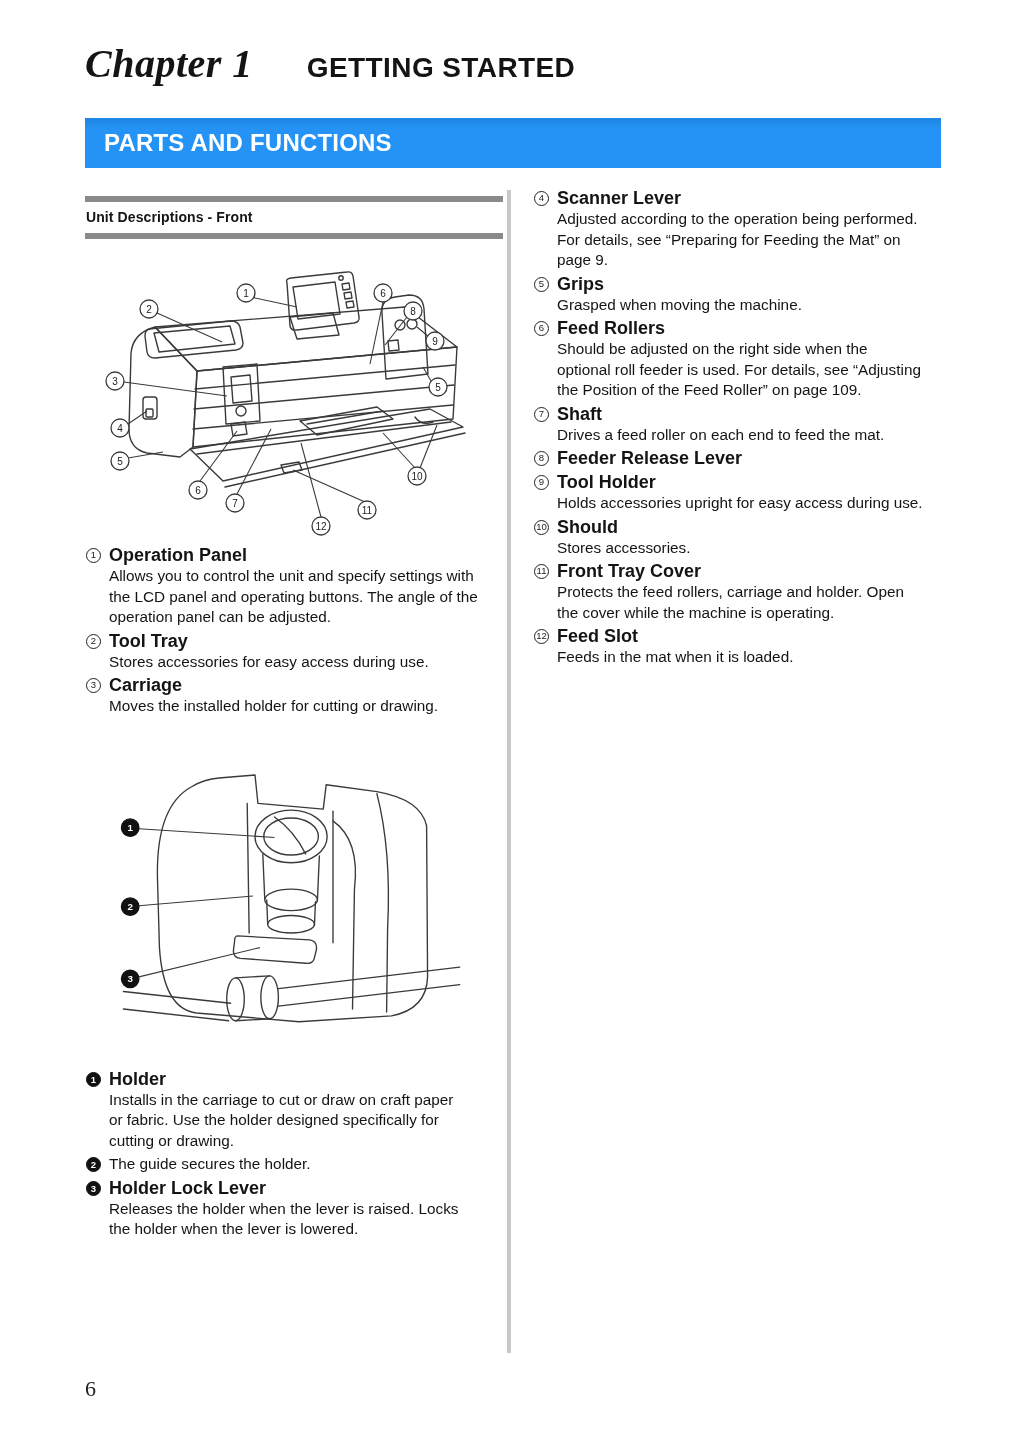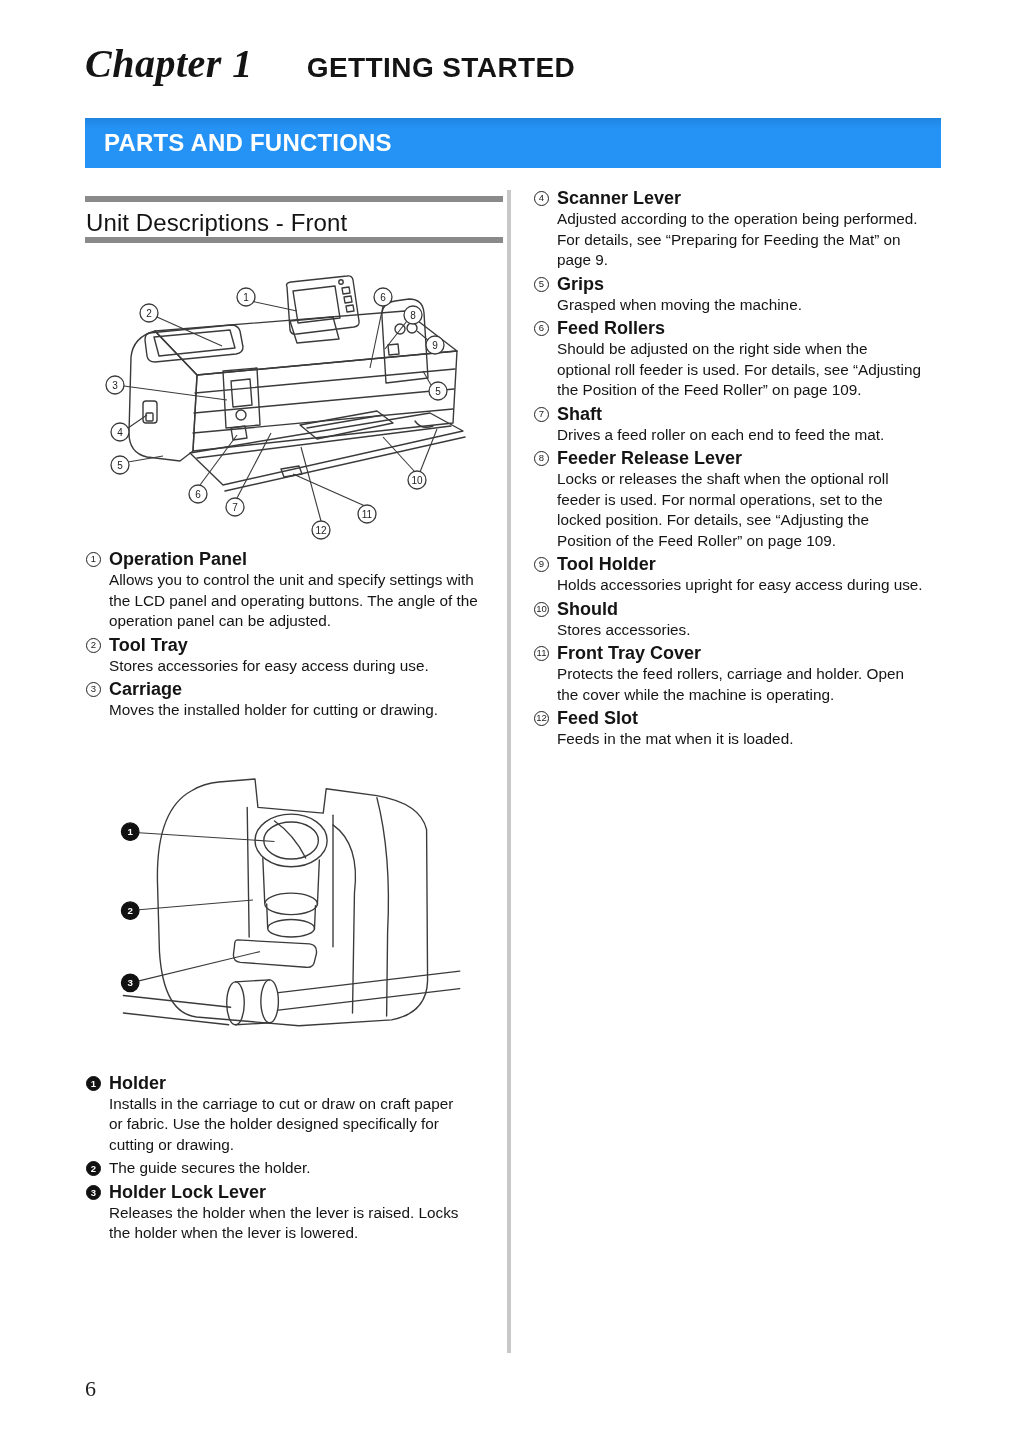--- a/index.html
+++ b/index.html
@@ -21,21 +21,21 @@
     background:linear-gradient(#1f85e2, #2593f5 22%); display:flex; align-items:center;
   }
   .banner-text { color:#ffffff; font-weight:bold; font-size:24px; padding-left:19px; letter-spacing:0.2px; }
 
   
   .col-divider { position:absolute; left:507px; top:190px; width:4px; height:1163px; background:#c8c8c8; }
   .left-col  { position:absolute; left:85px;  top:196px; width:418px; }
   .right-col { position:absolute; left:533px; top:188px; width:402px; }
 
   .section-head .bar { height:6px; background:#8a8a8a; }
-  .section-title { font-size:24px; font-weight:normal; padding:7px 0 0 1px; letter-spacing:0.1px; }
+  .section-title { font-size:14px; font-weight:bold; padding:7px 0 8px 1px; letter-spacing:0.1px; }
 
   
   .items { margin-top:6px; }
   .item { position:relative; padding-left:24px; margin-bottom:3px; }
   .badge {
     position:absolute; left:1px; top:3px; width:15px; height:15px;
     border:1.4px solid #222; border-radius:50%; box-sizing:border-box;
     font-size:9.5px; line-height:12.5px; text-align:center; background:#fff; color:#222;
   }
   .badge.filled { background:#111; border-color:#111; color:#fff; font-weight:bold; line-height:13px; }
@@ -292,24 +292,20 @@
 the Position of the Feed Roller” on page 109.</div>
       </div>
       <div class="item">
         <span class="badge">7</span>
         <div class="item-title">Shaft</div>
         <div class="item-desc">Drives a feed roller on each end to feed the mat.</div>
       </div>
       <div class="item">
         <span class="badge">8</span>
         <div class="item-title">Feeder Release Lever</div>
-        <div class="item-desc">Locks or releases the shaft when the optional roll
-feeder is used. For normal operations, set to the
-locked position. For details, see “Adjusting the
-Position of the Feed Roller” on page 109.</div>
       </div>
       <div class="item">
         <span class="badge">9</span>
         <div class="item-title">Tool Holder</div>
         <div class="item-desc">Holds accessories upright for easy access during use.</div>
       </div>
       <div class="item">
         <span class="badge">10</span>
         <div class="item-title">Should</div>
         <div class="item-desc">Stores accessories.</div>

